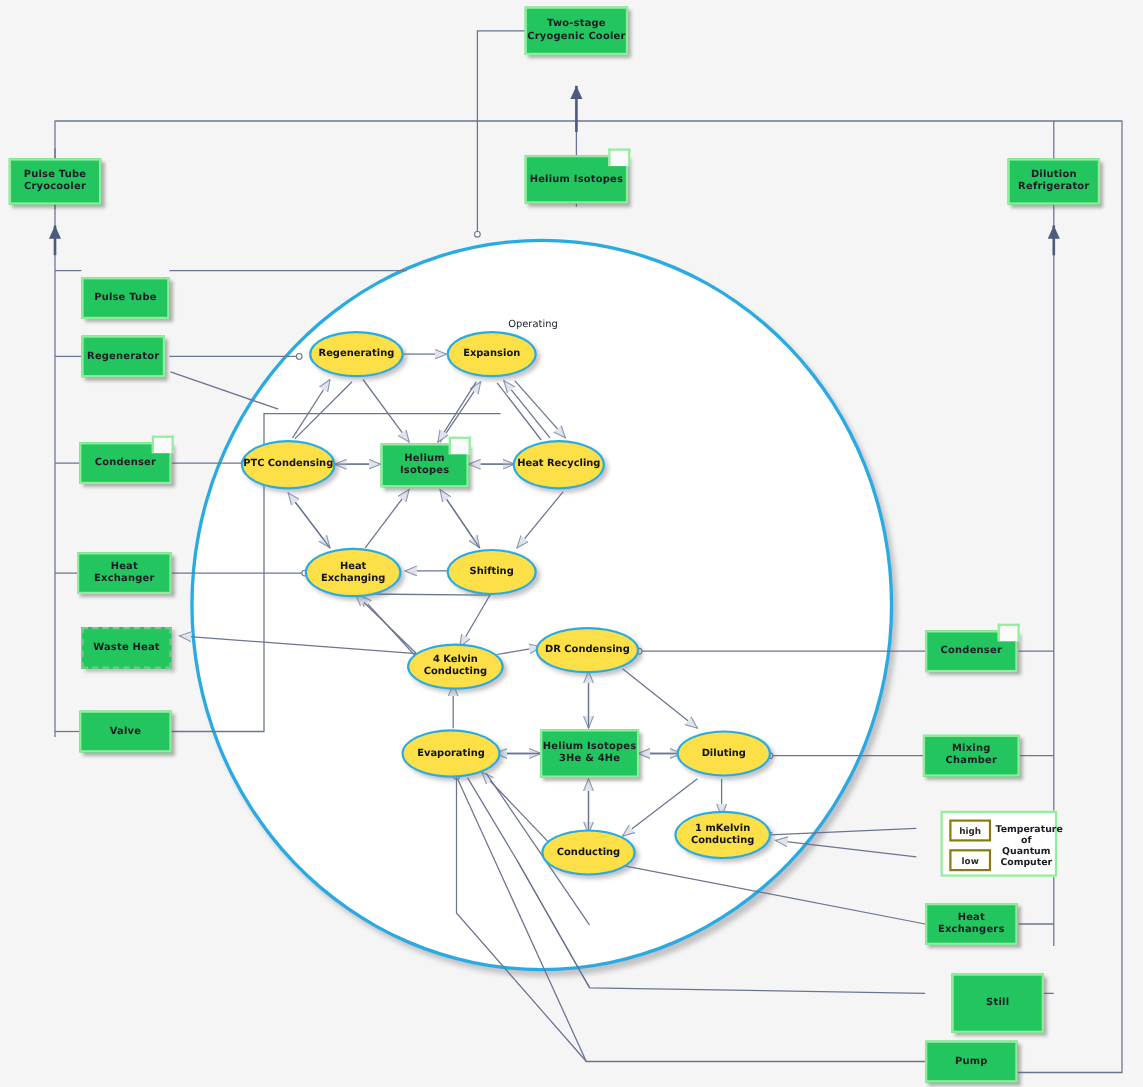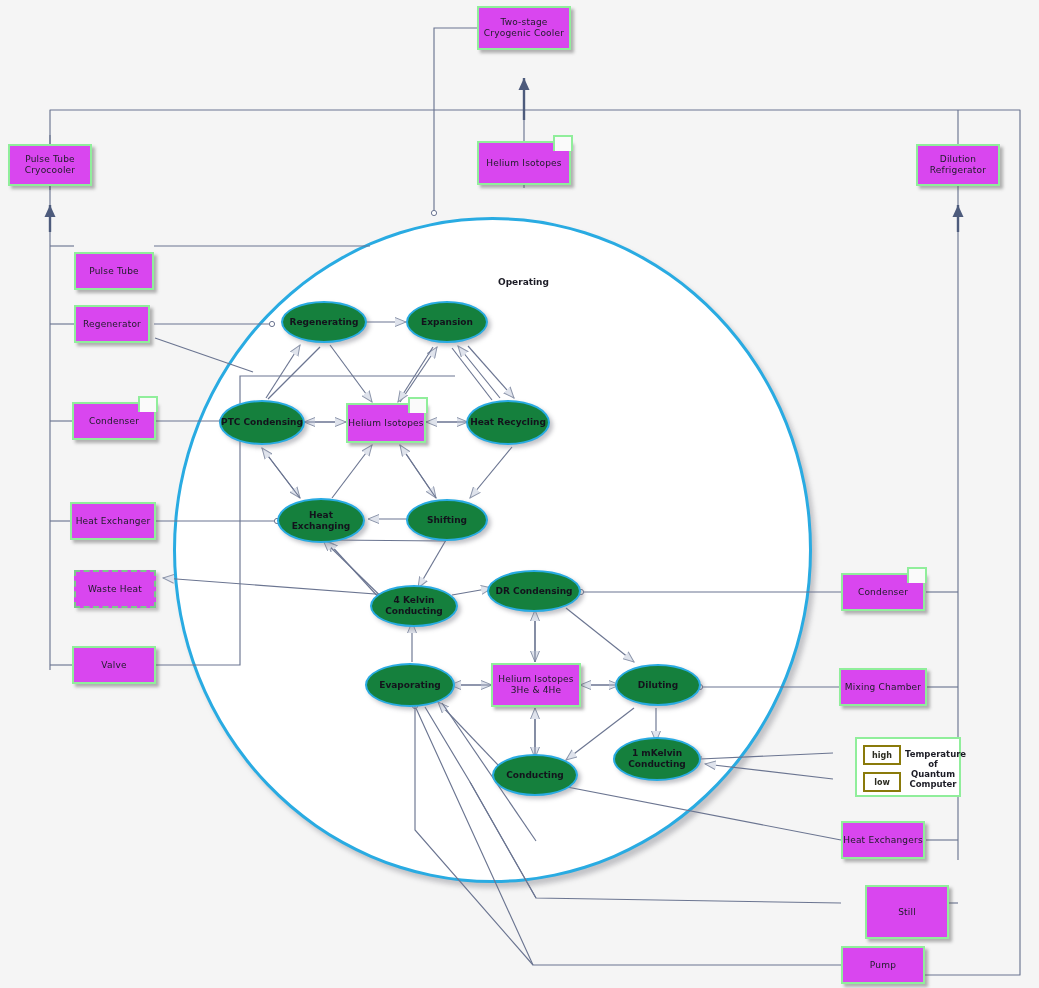--- a/index.html
+++ b/index.html
@@ -10,27 +10,27 @@
     overflow:hidden;
     position:relative;
   }
   #stage{position:absolute;inset:0;width:1039px;height:988px;}
   svg.layer{position:absolute;left:0;top:0;width:1039px;height:988px;}
   #links{z-index:1;}
 
   
   .box{
     position:absolute;
-    background:#d946ef;
+    background:#22c55e;
     border:2px solid #90ee9b;
     box-shadow:3px 3px 3px rgba(90,90,90,.45);
     display:flex;align-items:center;justify-content:center;
     text-align:center;
     color:#1c1c26;
-    font-weight:normal;
+    font-weight:bold;
     font-size:9px;
     line-height:11px;
     letter-spacing:.2px;
     box-sizing:border-box;
     z-index:4;
   }
   .box.dashed{border-style:dashed;border-color:#7bc98a;box-shadow:3px 3px 3px rgba(90,90,90,.35);}
   
   .tab:after{
     content:"";position:absolute;right:-4px;top:-8px;
@@ -39,21 +39,21 @@
     border-bottom:none;
     background:#fafafa;
     z-index:-1;
   }
 
   
   .ell{
     position:absolute;
     border:2px solid #29abe2;
     border-radius:50%;
-    background:#15803d;
+    background:#fde047;
     box-shadow:3px 3px 4px rgba(120,120,130,.45);
     display:flex;align-items:center;justify-content:center;
     text-align:center;
     color:#13131c;
     font-weight:bold;
     font-size:9px;
     line-height:11px;
     box-sizing:border-box;
     z-index:4;
   }
@@ -64,24 +64,23 @@
     left:173px;top:217px;
     width:639px;height:666px;
     border:3px solid #29abe2;
     border-radius:50%;
     background:#ffffff;
     box-shadow:4px 5px 5px rgba(120,120,130,.40);
     z-index:0;
     box-sizing:border-box;
   }
   #oplabel{
-    position:absolute;left:462px;top:277px;
-    font-size:9px;font-weight:bold;color:#1c1c26;
+    position:absolute;left:462px;top:290px;
+    font-size:9px;font-weight:normal;color:#1c1c26;
     z-index:2;
-    margin-left:36px;
   }
 
   
   #tempgroup{
     position:absolute;left:827px;top:737px;width:106px;height:60px;
     border:2px solid #90ee9b;background:#ffffff;
     box-sizing:border-box;z-index:4;margin-left:28px;
   }
   .minibox{
     position:absolute;

